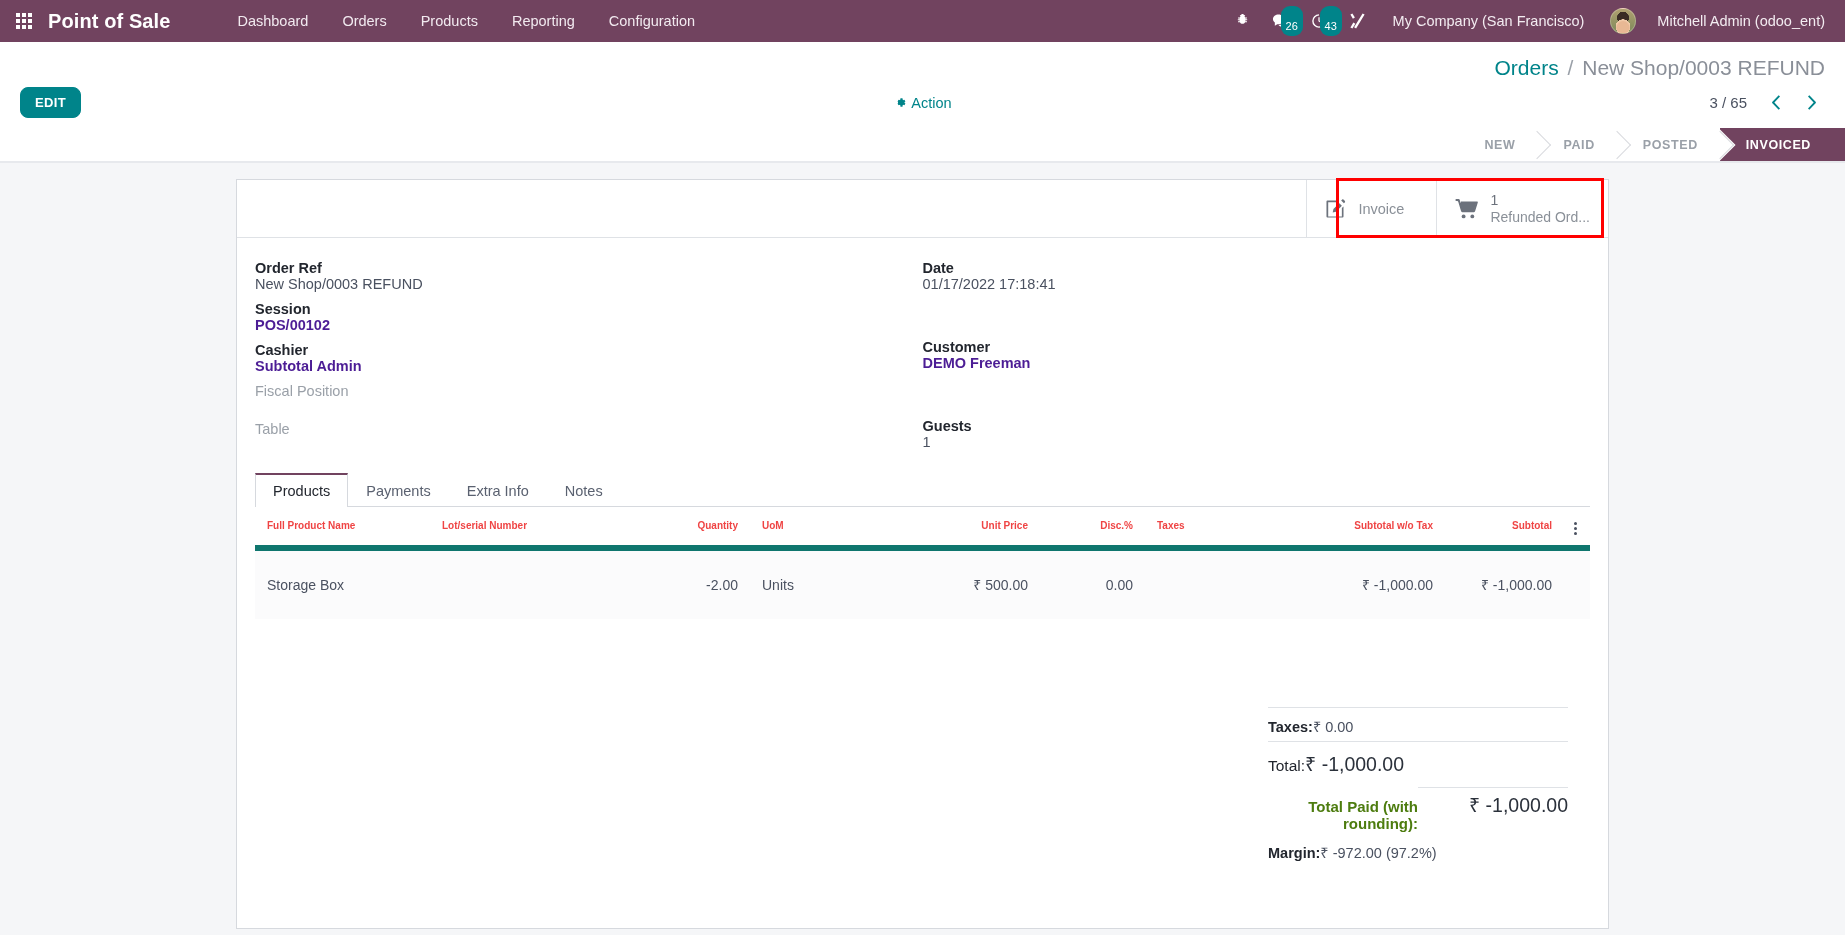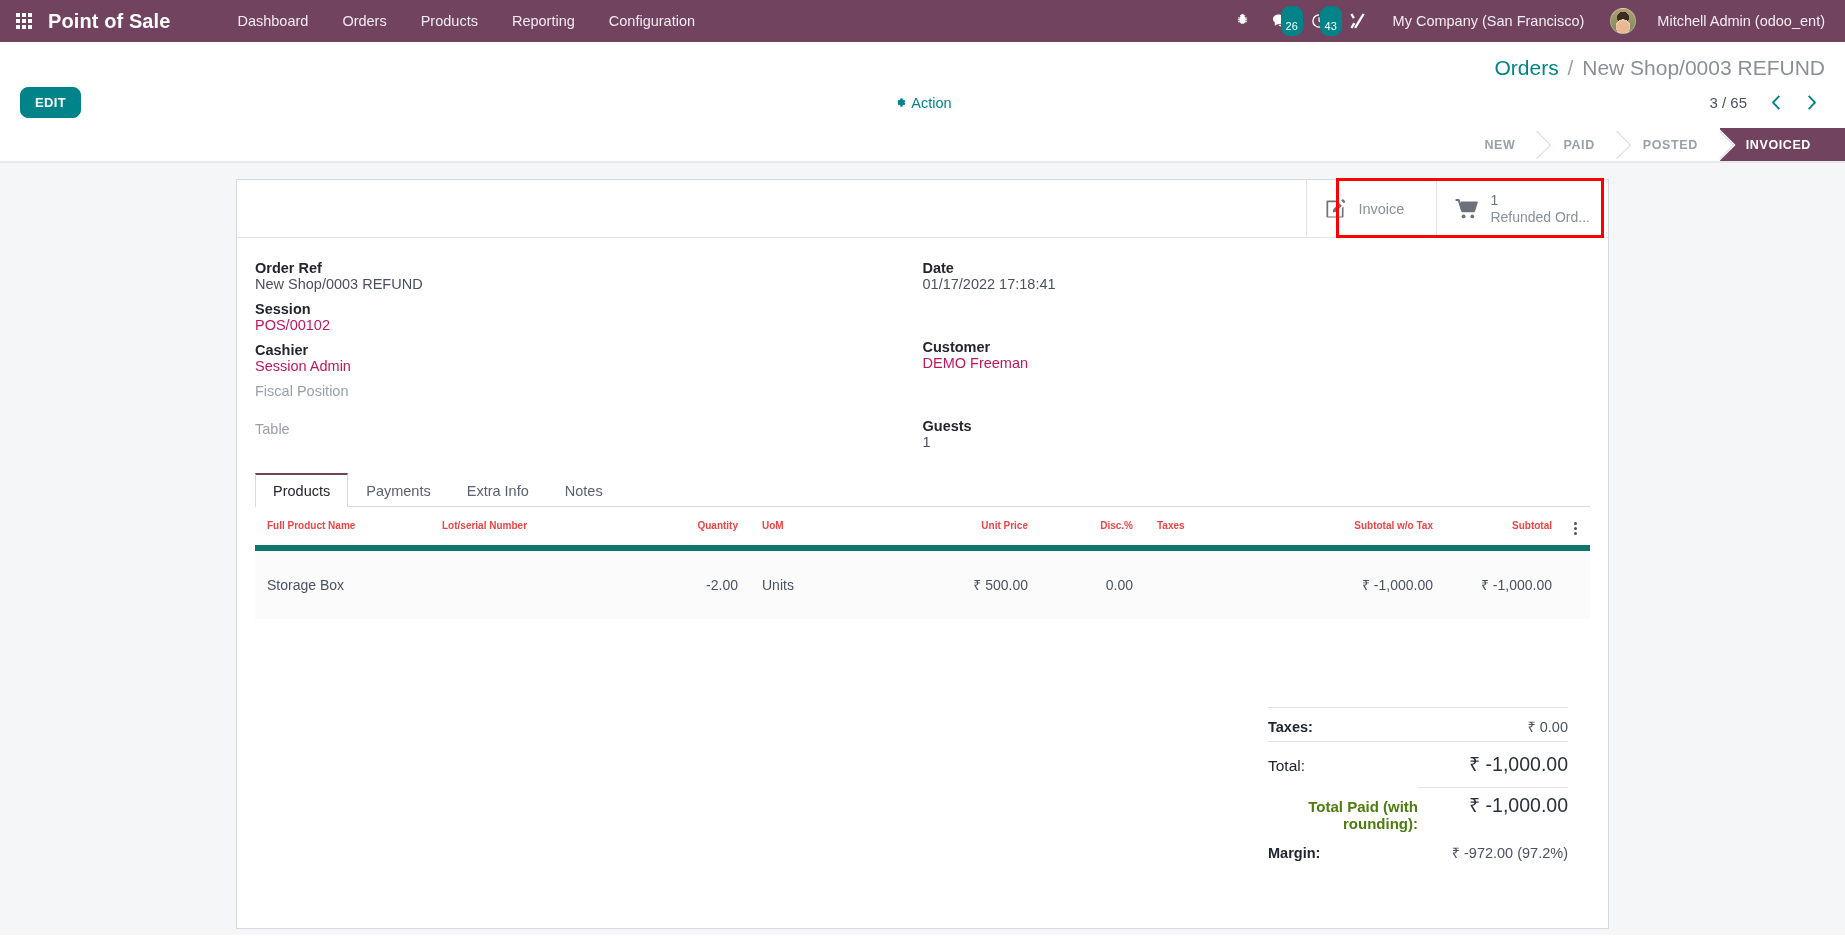--- a/index.html
+++ b/index.html
@@ -313,21 +313,21 @@
   .f-label {
     width: 152px;
     flex: none;
     font-size: 14.5px;
     font-weight: bold;
     color: #22262e;
     white-space: nowrap;
   }
   .f-label.empty { color: #9aa0a8; font-weight: normal; }
   .f-value { font-size: 14.5px; color: #4a5160; }
-  .f-value.link { color: #be185d; cursor: pointer; }
+  .f-value.link { color: #4c1d95; cursor: pointer; font-weight: bold; }
 
   
   .notebook { padding: 8px 18px 0 18px; }
   .tabs {
     display: flex;
     border-bottom: 1px solid #d6d9de;
   }
   .tab {
     padding: 9px 17px 8px 17px;
     font-size: 14.5px;
@@ -396,21 +396,21 @@
     display: flex;
     justify-content: flex-end;
     padding: 0 18px 0 18px;
   }
   .totals {
     width: 300px;
     margin-right: 4px;
   }
   .tot-row {
     display: flex;
-    justify-content: space-between;
+    justify-content: flex-start;
     align-items: baseline;
     padding: 5px 0;
   }
   .tot-row.topline { border-top: 1px solid #dfe2e6; padding-top: 8px; }
   .tot-label { font-size: 14.5px; color: #22262e; font-weight: bold; text-align: right; }
   .tot-value { font-size: 14.5px; color: #4a5160; text-align: right; white-space: nowrap; }
   .tot-row.big .tot-label { font-size: 15.5px; font-weight: normal; color: #22262e; }
   .tot-row.big .tot-value { font-size: 19.5px; color: #2b313b; }
   .tot-row.bigbold .tot-label { font-size: 15px; font-weight: bold; color: #4d7c0f; }
   .tot-row.bigbold .tot-value {
@@ -567,21 +567,21 @@
         <div class="field-row">
           <div class="f-label">Order Ref</div>
           <div class="f-value">New Shop/0003 REFUND</div>
         </div>
         <div class="field-row">
           <div class="f-label">Session</div>
           <div class="f-value link">POS/00102</div>
         </div>
         <div class="field-row">
           <div class="f-label">Cashier</div>
-          <div class="f-value link">Session Admin</div>
+          <div class="f-value link">Subtotal Admin</div>
         </div>
         <div class="field-row">
           <div class="f-label empty">Fiscal Position</div>
           <div class="f-value"></div>
         </div>
         <div class="field-row">
           <div class="f-label empty">Table</div>
           <div class="f-value"></div>
         </div>
       </div>

